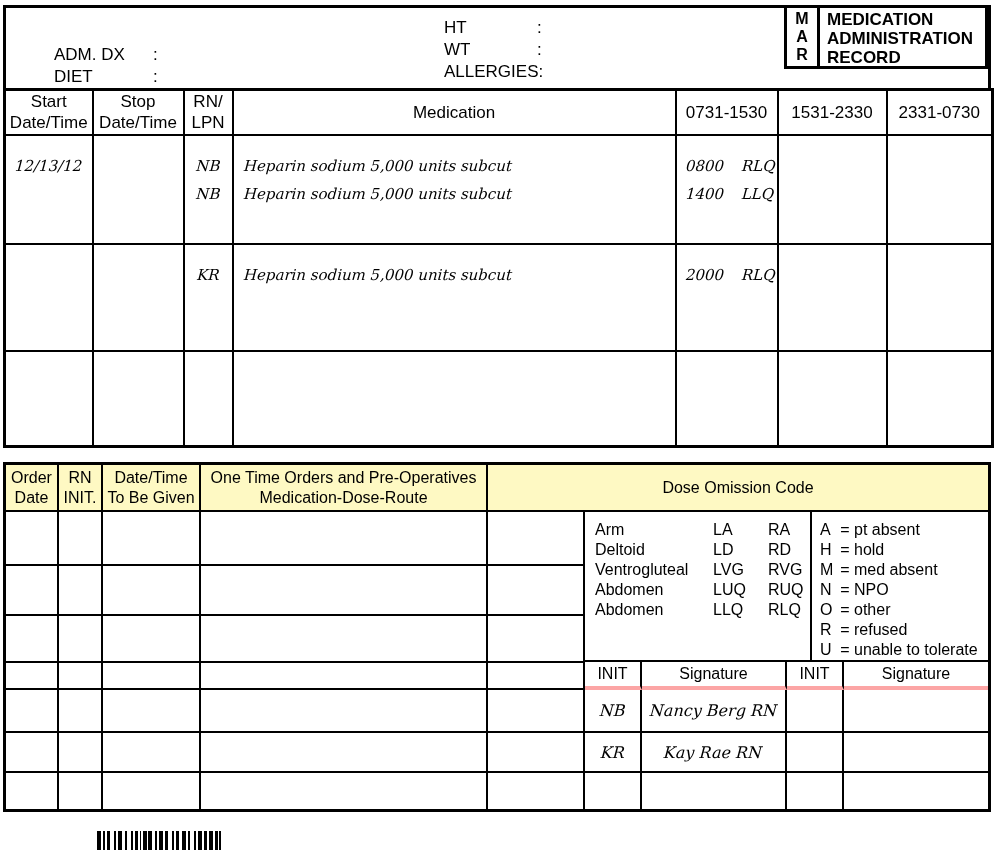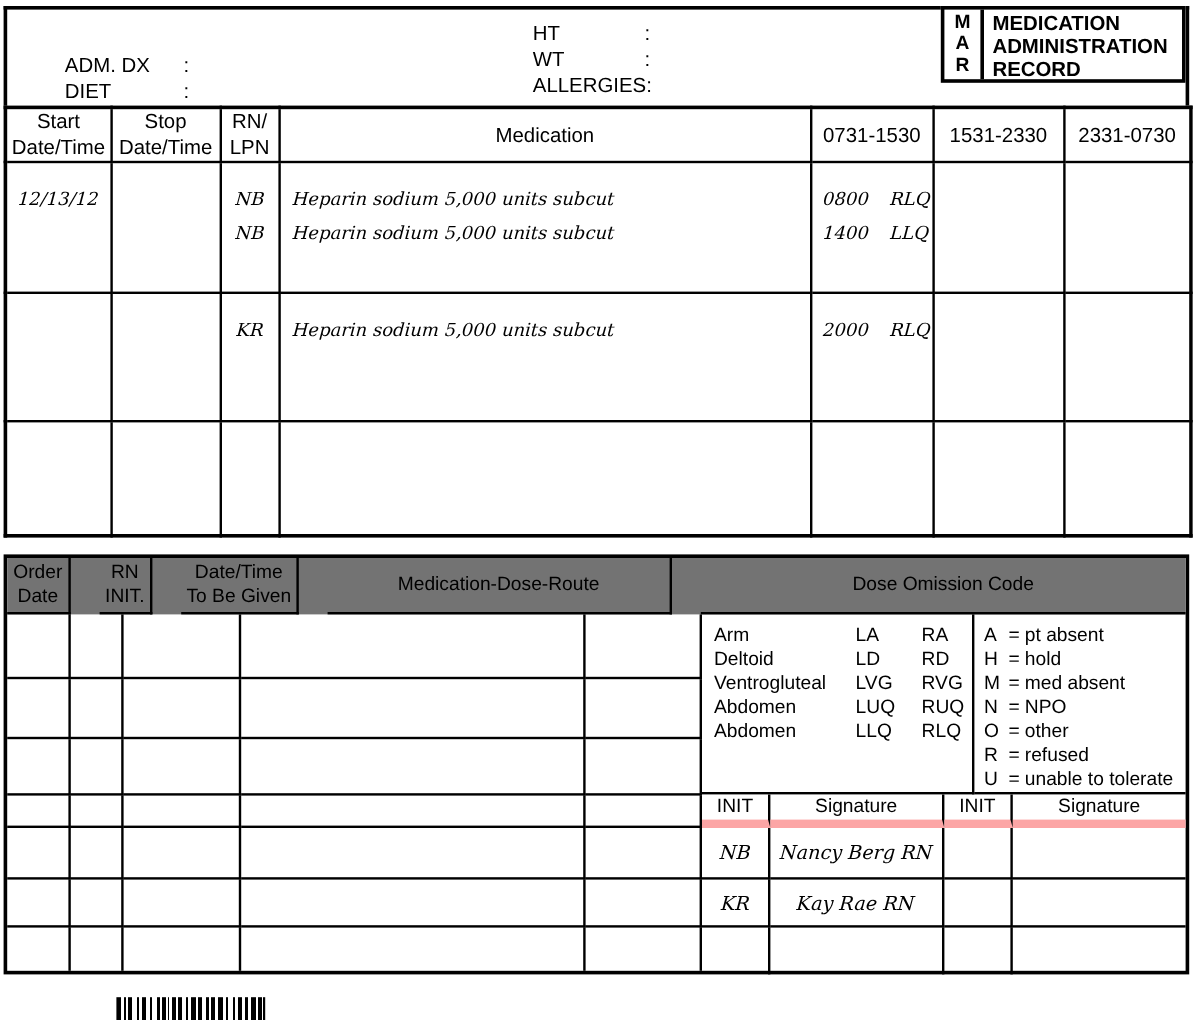--- a/index.html
+++ b/index.html
@@ -34,21 +34,21 @@
   .c-med   { padding-left:10px; }
   .c-time  { padding-left:9px; }
   .tm { display:inline-block; width:56px; }
 
   .hw { font-family:"DejaVu Serif", serif; font-style:italic; font-size:15px;
         line-height:28px; transform:skewX(-4deg); white-space:nowrap; }
 
   
   .bottombox { position:absolute; left:3px; top:462px; width:988px; height:350px;
                border:3px solid #000; font-size:16px; }
-  .bheader { display:flex; height:47px; background:#737373;gap:24px; }
+  .bheader { display:flex; height:47px; background:#fef9c3; }
   .bh-cell { border-right:2px solid #000; border-bottom:2px solid #000;
              display:flex; flex-direction:column; align-items:center; justify-content:center;
              line-height:20px; text-align:center; }
   .bh-1{width:53px} .bh-2{width:44px} .bh-3{width:98px} .bh-4{width:287px}
   .bh-5{width:97px} .bh-6{width:227px} .bh-7{flex:1; border-right:none;}
 
   .bleft { position:absolute; left:0; top:47px; width:579px; height:297px;
            display:grid; grid-template-columns:53px 44px 98px 287px 97px;
            grid-template-rows:54px 50px 47px 27px 43px 40px 1fr; }
   .bl-cell { border-right:2px solid #000; border-bottom:2px solid #000; }
@@ -58,21 +58,21 @@
   .codes-row { display:flex; height:150px; }
   .sitecodes { width:227px; border-right:2px solid #000; border-bottom:2px solid #000;
                padding:8px 0 0 10px; }
   .sc-row { display:flex; line-height:20px; }
   .sc-name { width:118px; } .sc-l { width:55px; }
   .dosecodes { flex:1; border-bottom:2px solid #000; padding:8px 0 0 8px; }
   .dc-row { display:flex; line-height:20px; }
   .dc-code { width:16px; } .dc-eq { width:18px; text-align:center; }
 
   .sigheader { display:flex; height:28px; }
-  .sh-cell { border-right:2px solid #000; border-bottom:7px solid #fca5a5;
+  .sh-cell { border-right:2px solid #000; border-bottom:4px solid #fca5a5;
              display:flex; align-items:center; justify-content:center; }
   .sigrow { display:flex; }
   .sigrow-1 { height:43px; } .sigrow-2 { height:40px; } .sigrow-3 { height:39px; }
   .sg-cell { border-right:2px solid #000; border-bottom:2px solid #000;
              display:flex; align-items:center; justify-content:center; }
   .w-init { width:57px; } .w-sig { width:145px; } .w-init2 { width:57px; }
   .w-sig2 { flex:1; border-right:none; }
   .sigrow-3 .sg-cell { border-bottom:none; }
   .hw-sig { font-family:"DejaVu Serif", serif; font-style:italic; font-size:16px;
             transform:skewX(-4deg); white-space:nowrap; }
@@ -218,20 +218,21 @@
       </div>
       <div class="bh-cell bh-2">
         <div>RN</div>
         <div>INIT.</div>
       </div>
       <div class="bh-cell bh-3">
         <div>Date/Time</div>
         <div>To Be Given</div>
       </div>
       <div class="bh-cell bh-4">
+        <div>One Time Orders and Pre-Operatives</div>
         <div>Medication-Dose-Route</div>
       </div>
       <div class="bh-cell bh-7">
         <div>Dose Omission Code</div>
       </div>
     </div>
 
     <div class="bleft">
       <div class="bl-cell"></div>
         <div class="bl-cell"></div>

